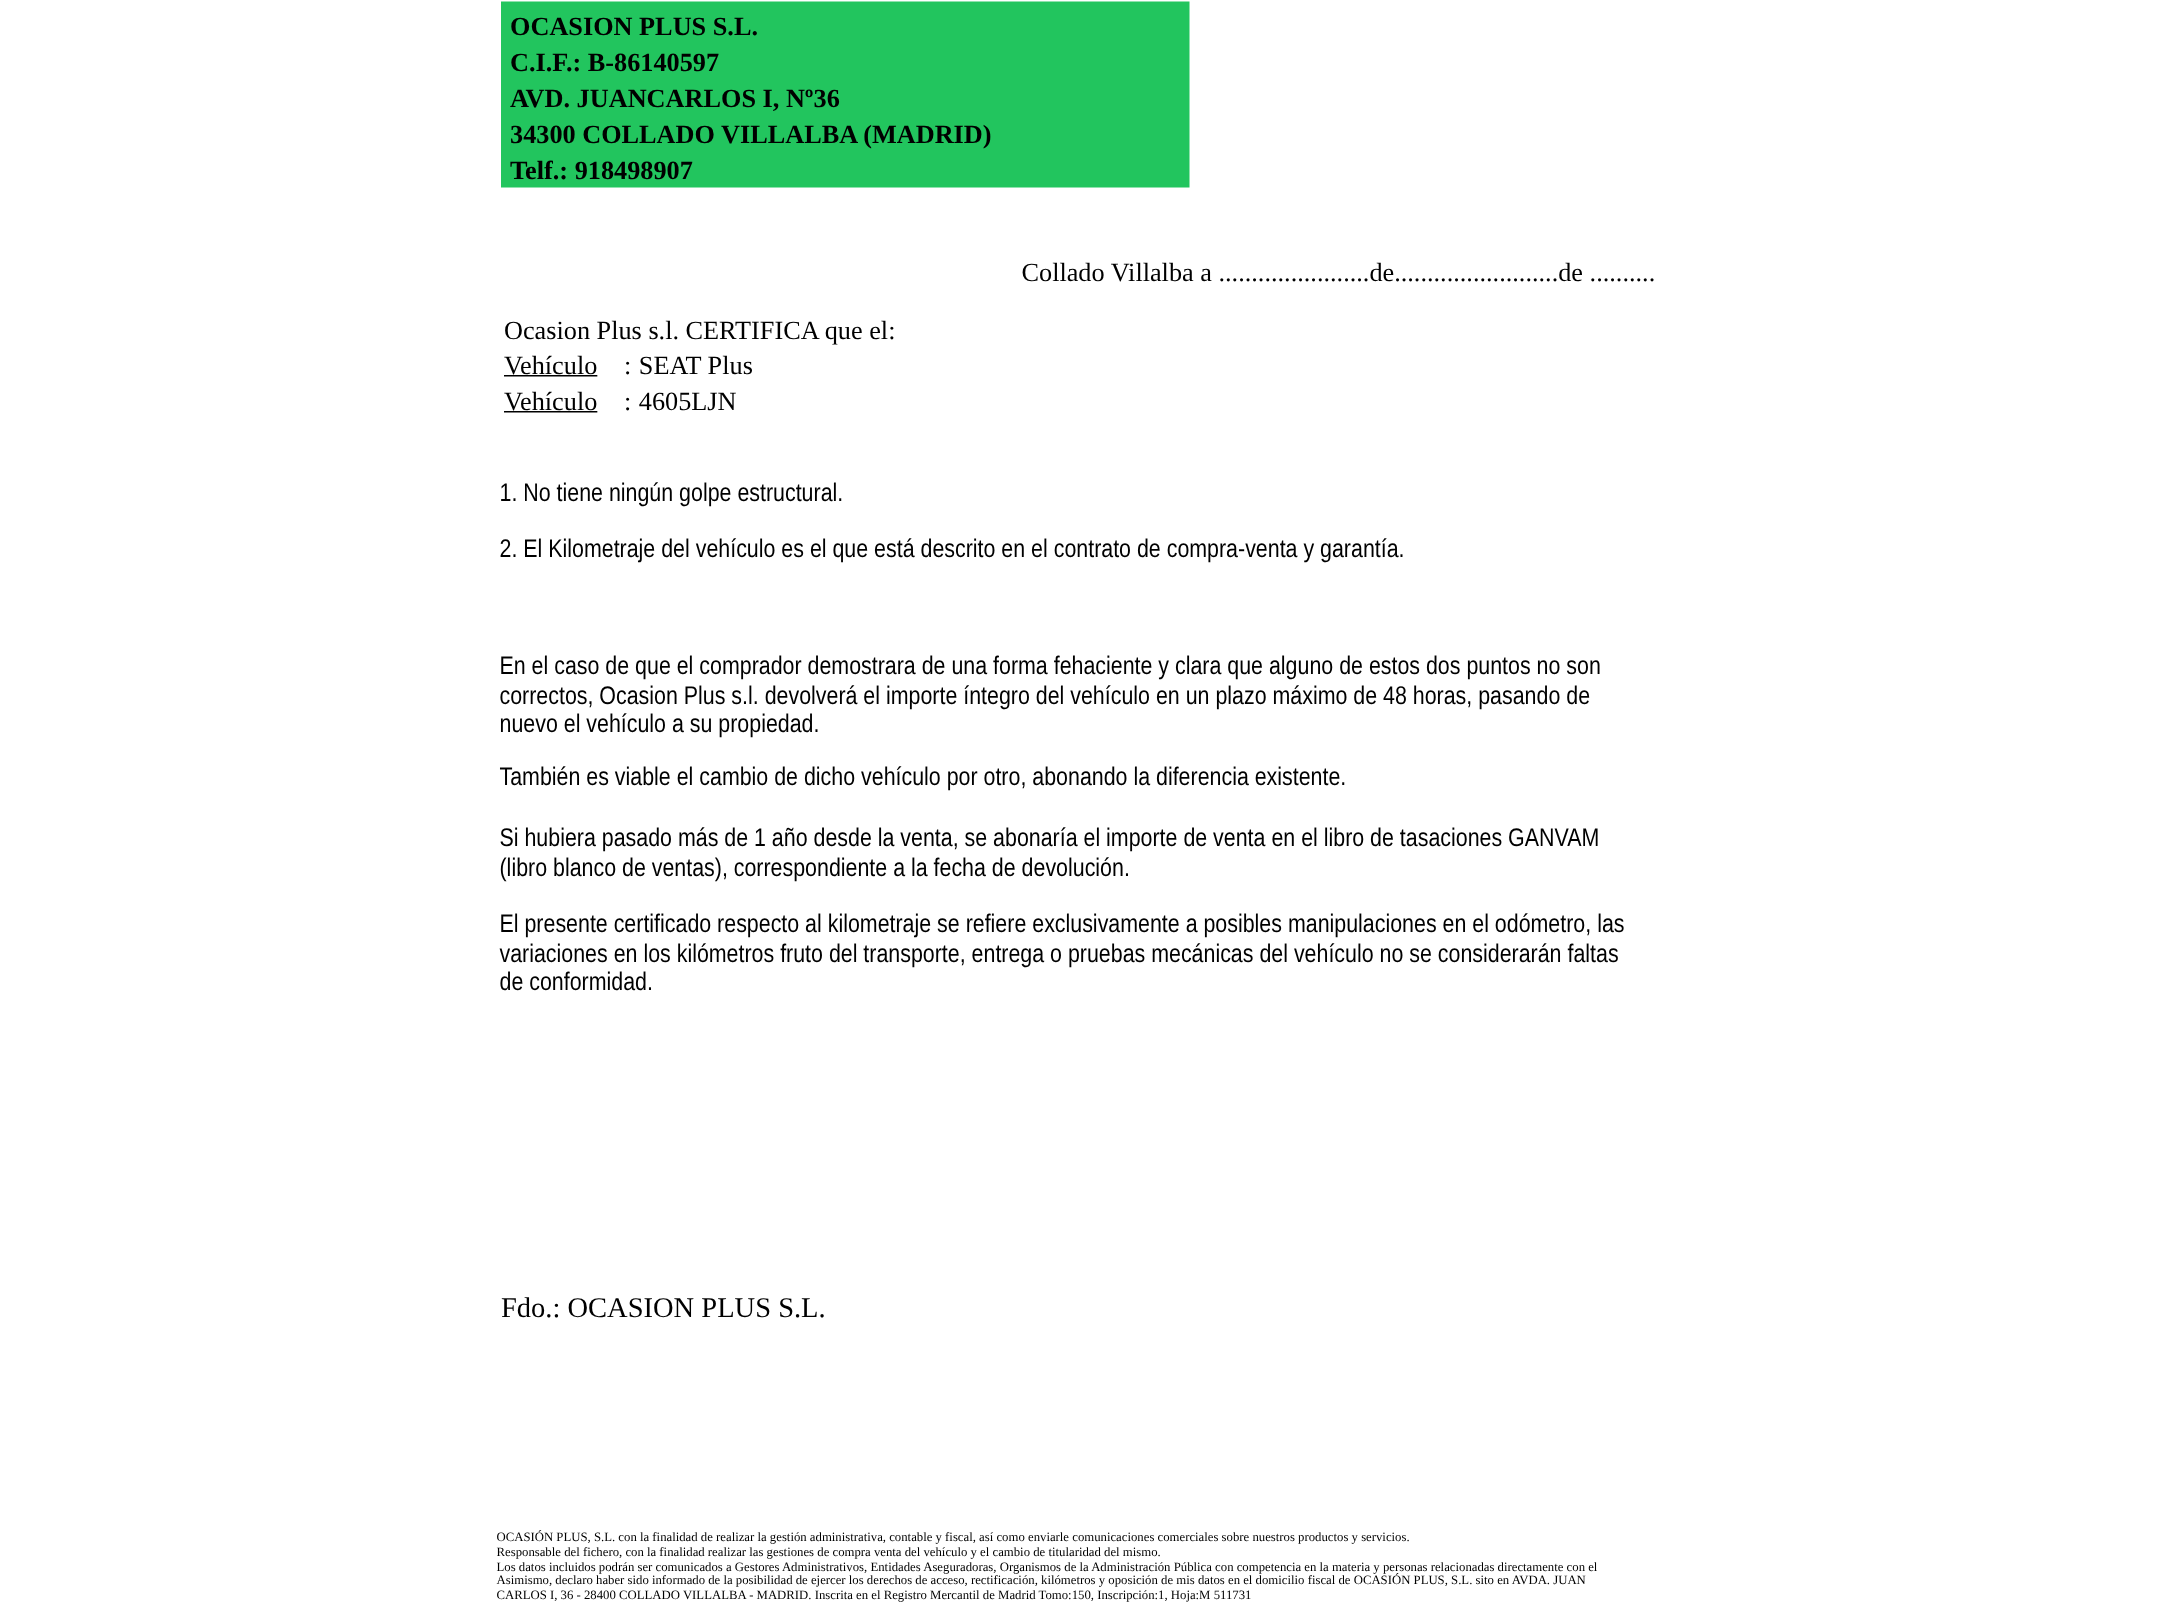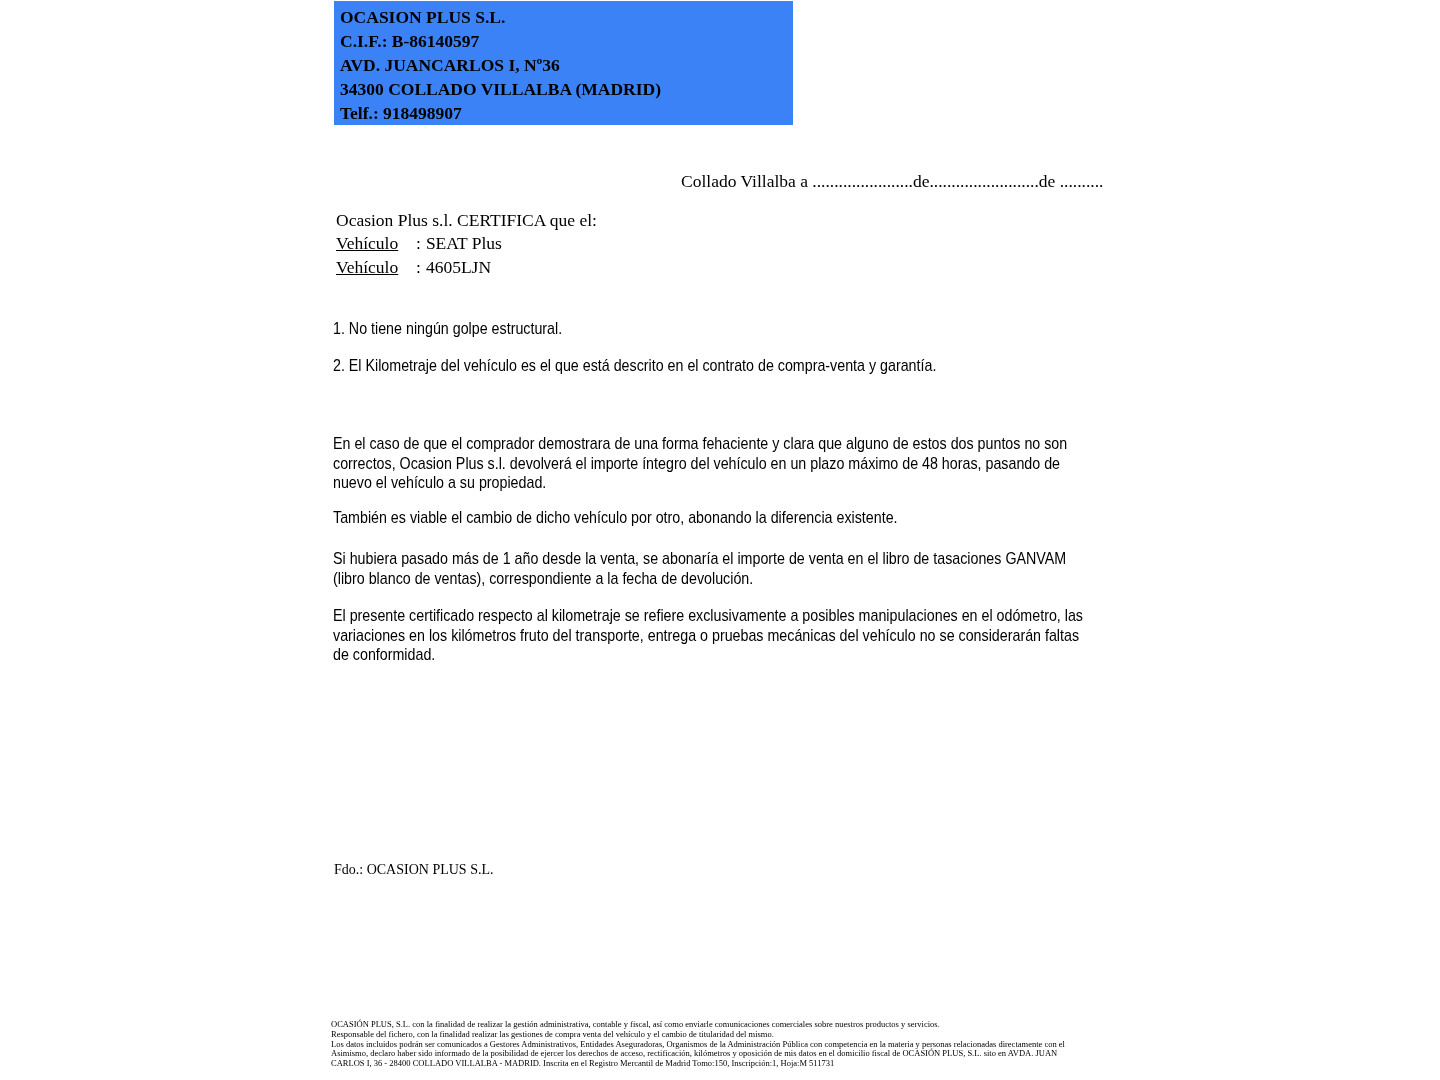--- a/index.html
+++ b/index.html
@@ -68,40 +68,40 @@
   .item-2 { top: 356px; }
   .para-1 { top: 434px; }
   .para-2 { top: 508px; }
   .para-3 { top: 549px; }
   .para-4 { top: 606px; }
 
   
   .signature {
     position: absolute;
     left: 334px; top: 862px;
-    font-size: 14px;
+    font-size: 19px;
     white-space: nowrap;
   }
 
   
   .legal {
     position: absolute;
     left: 331px; top: 1020px;
     font-family: "Liberation Serif", serif;
     font-size: 8.5px;
     line-height: 9.8px;
   }
   .legal .legal-line { white-space: nowrap; }
 </style>
 </head>
 <body>
 
 <div class="page">
 
-  <div class="header-box" style="background: #3b82f6;">
+  <div class="header-box" style="background: #22c55e;">
     <div class="hline">OCASION PLUS S.L.</div>
     <div class="hline">C.I.F.: B-86140597</div>
     <div class="hline">AVD. JUANCARLOS I, Nº36</div>
     <div class="hline">34300 COLLADO VILLALBA (MADRID)</div>
     <div class="hline">Telf.: 918498907</div>
   </div>
 
   <div class="date-line">Collado Villalba a .......................de.........................de ..........</div>
 
   <div class="certify">

